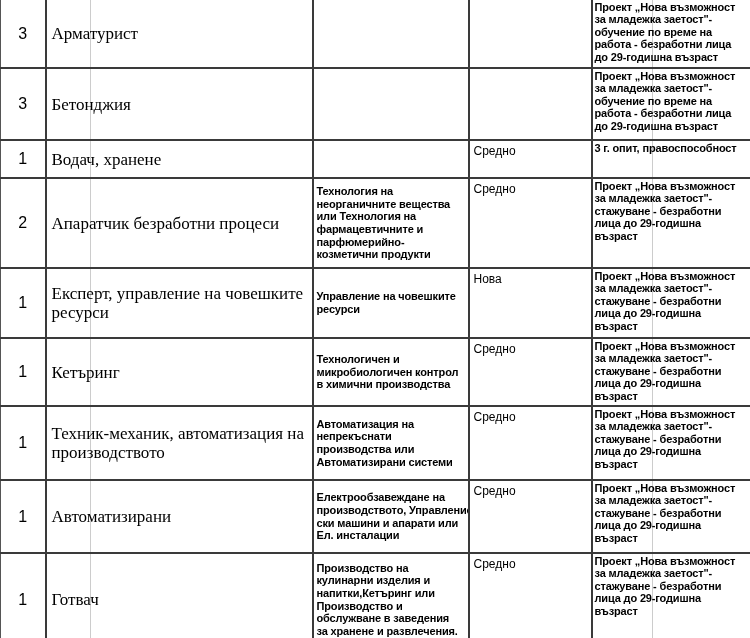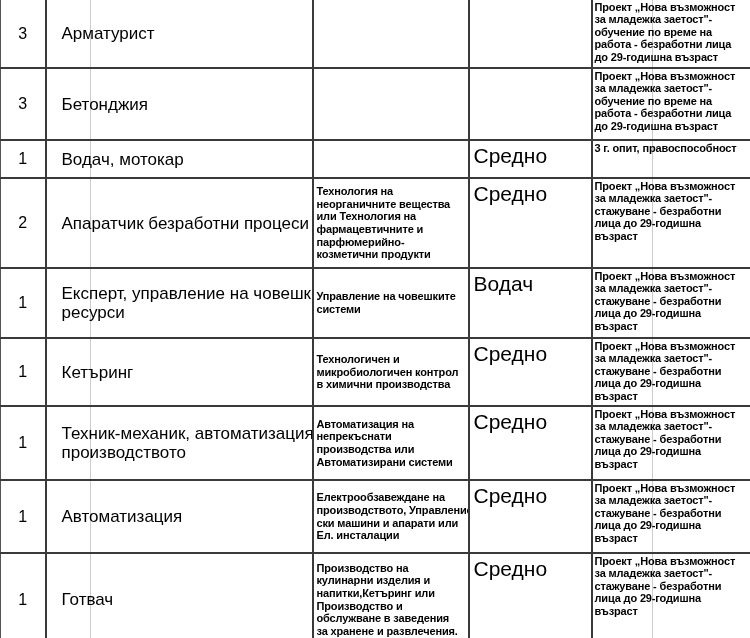--- a/index.html
+++ b/index.html
@@ -46,35 +46,36 @@
 
   .c-num {
     text-align: center;
     vertical-align: middle;
     font-size: 16px;
   }
   .c-title {
     vertical-align: middle;
     font-size: 17px;
     line-height: 19px;
-    padding: 0 1px 0 15px;
-    white-space: pre;
+    padding: 0 1px 0 5px;
+    white-space: pre;
+    font-family: Liberation Serif, serif;
   }
   .c-spec {
     vertical-align: middle;
     font-size: 11px;
     font-weight: bold;
     line-height: 12.6px;
     letter-spacing: -0.15px;
     padding: 2px 1px 2px 3px;
     white-space: pre;
   }
   .c-edu {
     vertical-align: top;
-    font-size: 21px;
+    font-size: 12px;
     padding: 3px 1px 0 4px;
     white-space: pre;
   }
   .c-req {
     vertical-align: top;
     font-size: 11px;
     font-weight: bold;
     line-height: 12.4px;
     letter-spacing: -0.15px;
     padding: 1px 1px 1px 2px;
@@ -116,21 +117,21 @@
     <td class="c-edu"></td>
     <td class="c-req">Проект „Нова възможност
 за младежка заетост"-
 обучение по време на
 работа - безработни лица
 до 29-годишна възраст</td>
   </tr>
 
   <tr style="height: 38px;">
     <td class="c-num">1</td>
-    <td class="c-title">Водач, мотокар</td>
+    <td class="c-title">Водач, хранене</td>
     <td class="c-spec"></td>
     <td class="c-edu">Средно</td>
     <td class="c-req">3 г. опит, правоспособност</td>
   </tr>
 
   <tr style="height: 90px;">
     <td class="c-num">2</td>
     <td class="c-title">Апаратчик безработни процеси</td>
     <td class="c-spec">Технология на
 неорганичните вещества
@@ -144,22 +145,22 @@
 стажуване - безработни
 лица до 29-годишна
 възраст</td>
   </tr>
 
   <tr style="height: 70px;">
     <td class="c-num">1</td>
     <td class="c-title">Експерт, управление на човешките
 ресурси</td>
     <td class="c-spec">Управление на човешките
-системи</td>
-    <td class="c-edu">Водач</td>
+ресурси</td>
+    <td class="c-edu">Нова</td>
     <td class="c-req">Проект „Нова възможност
 за младежка заетост"-
 стажуване - безработни
 лица до 29-годишна
 възраст</td>
   </tr>
 
   <tr style="height: 68px;">
     <td class="c-num">1</td>
     <td class="c-title">Кетъринг</td>
@@ -185,21 +186,21 @@
     <td class="c-edu">Средно</td>
     <td class="c-req">Проект „Нова възможност
 за младежка заетост"-
 стажуване - безработни
 лица до 29-годишна
 възраст</td>
   </tr>
 
   <tr style="height: 73px;">
     <td class="c-num">1</td>
-    <td class="c-title">Автоматизация</td>
+    <td class="c-title">Автоматизирани</td>
     <td class="c-spec">Електрообзавеждане на
 производството, Управление
 ски машини и апарати или
 Ел. инсталации</td>
     <td class="c-edu">Средно</td>
     <td class="c-req">Проект „Нова възможност
 за младежка заетост"-
 стажуване - безработни
 лица до 29-годишна
 възраст</td>

